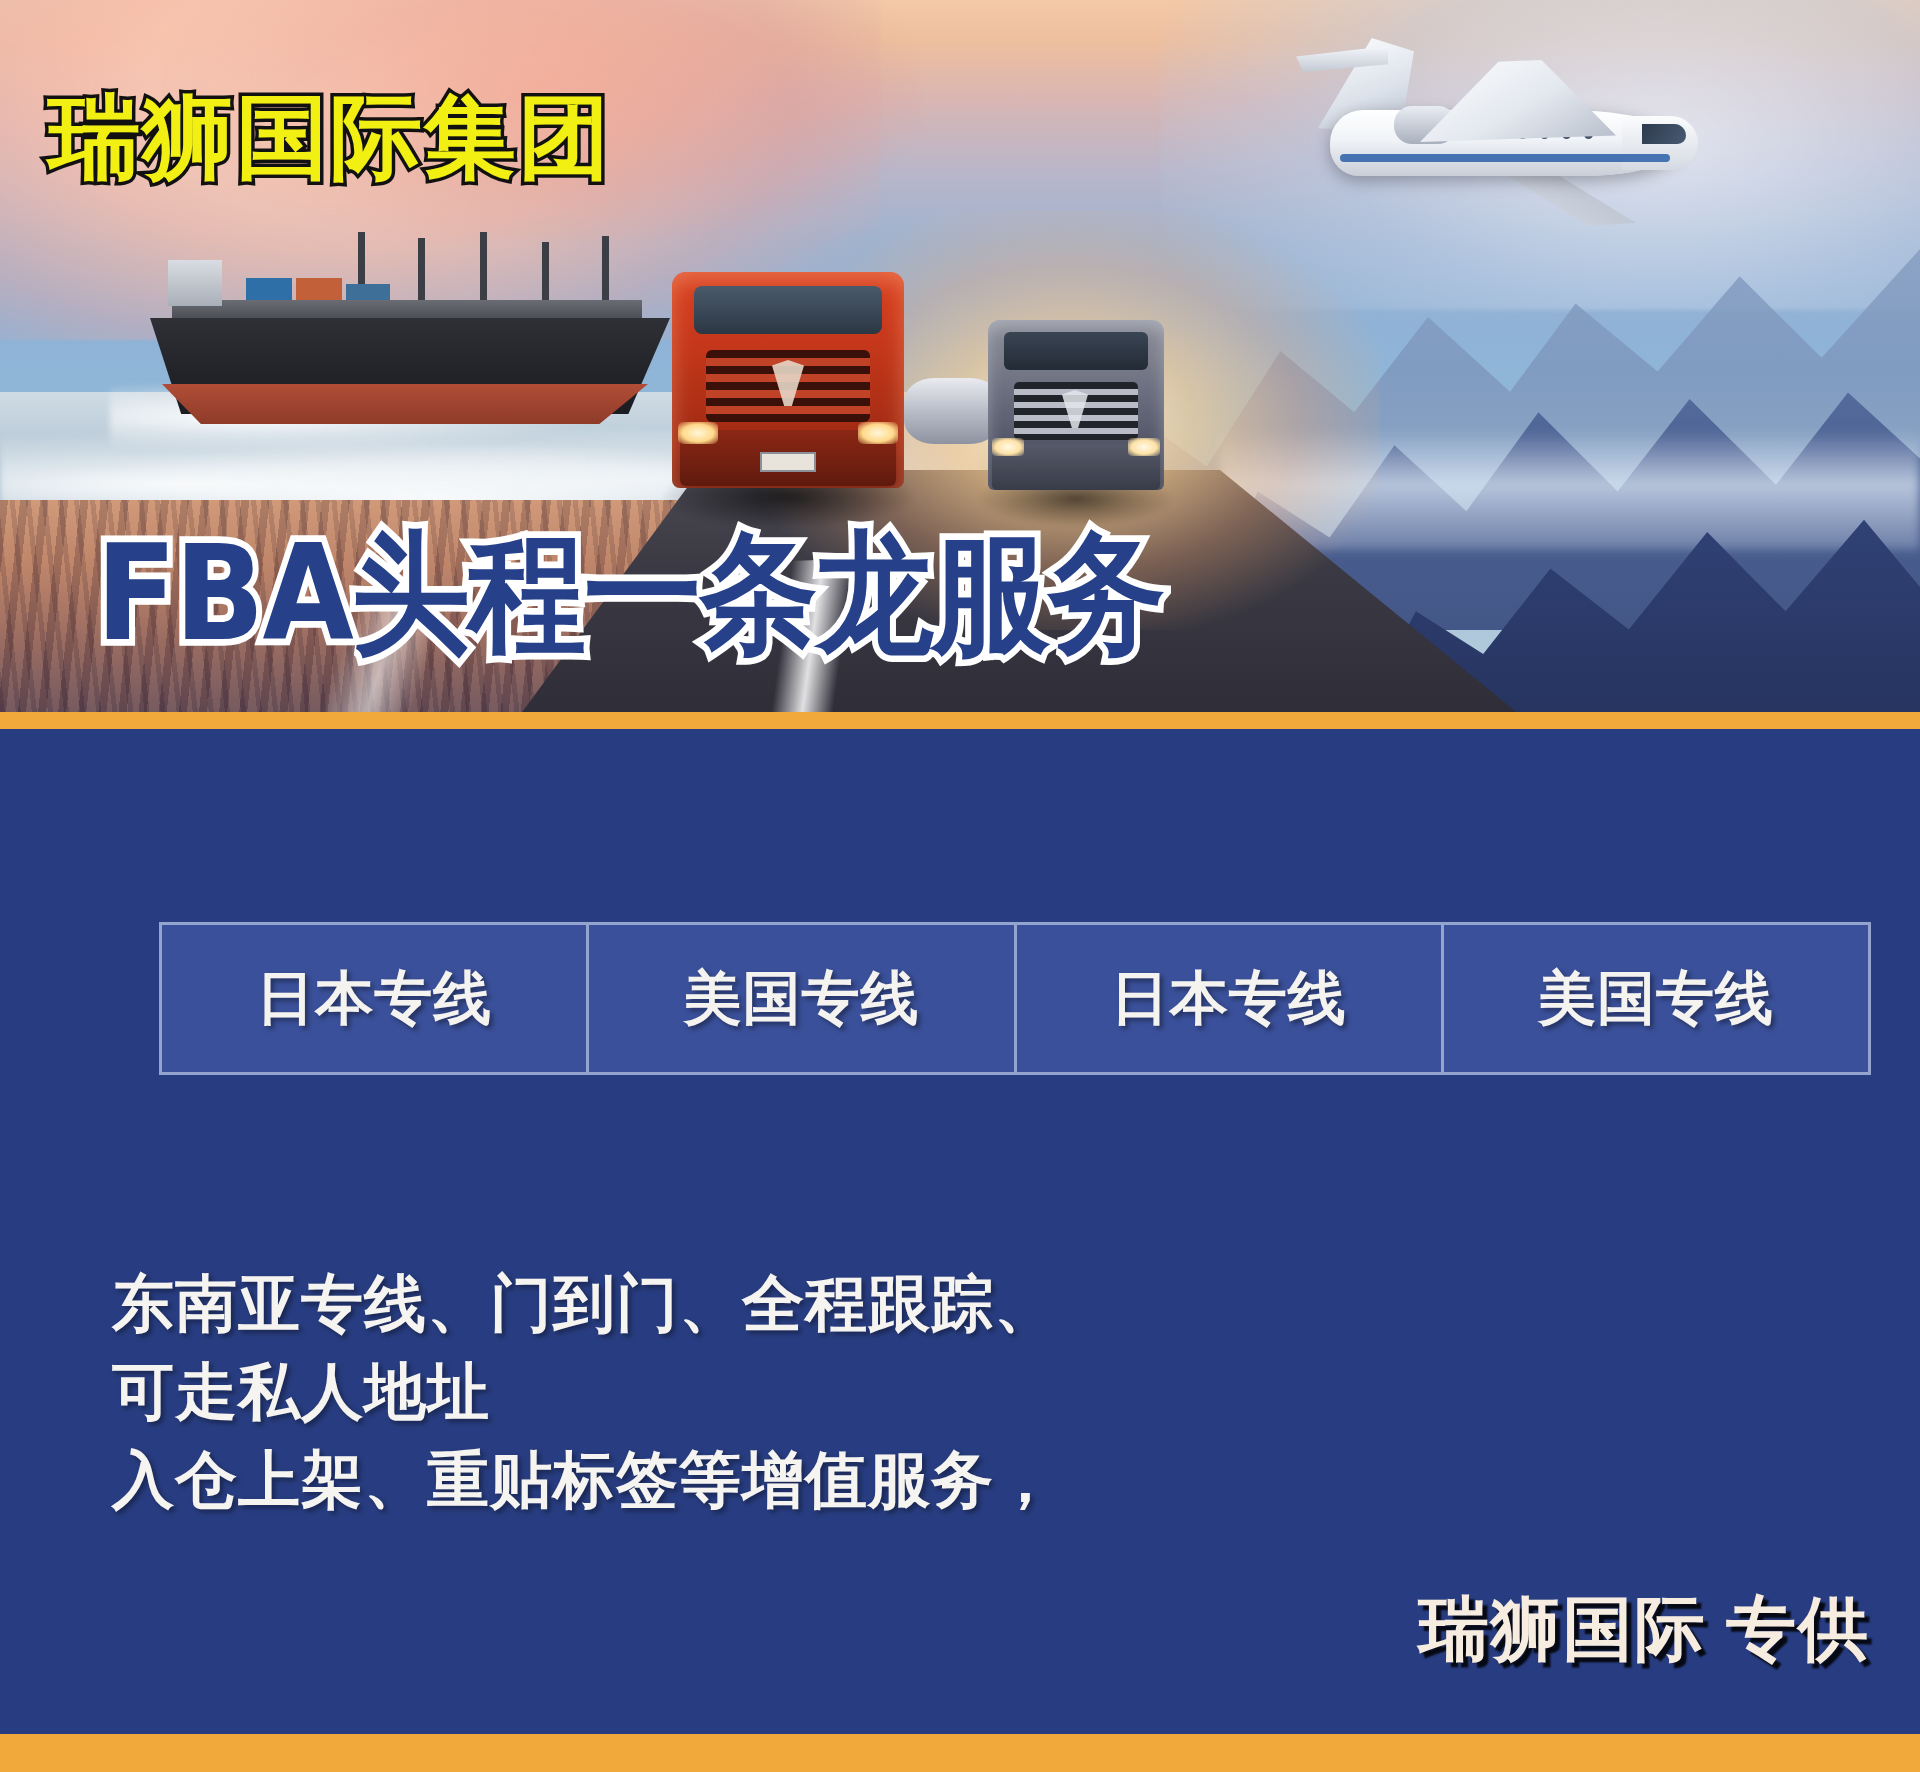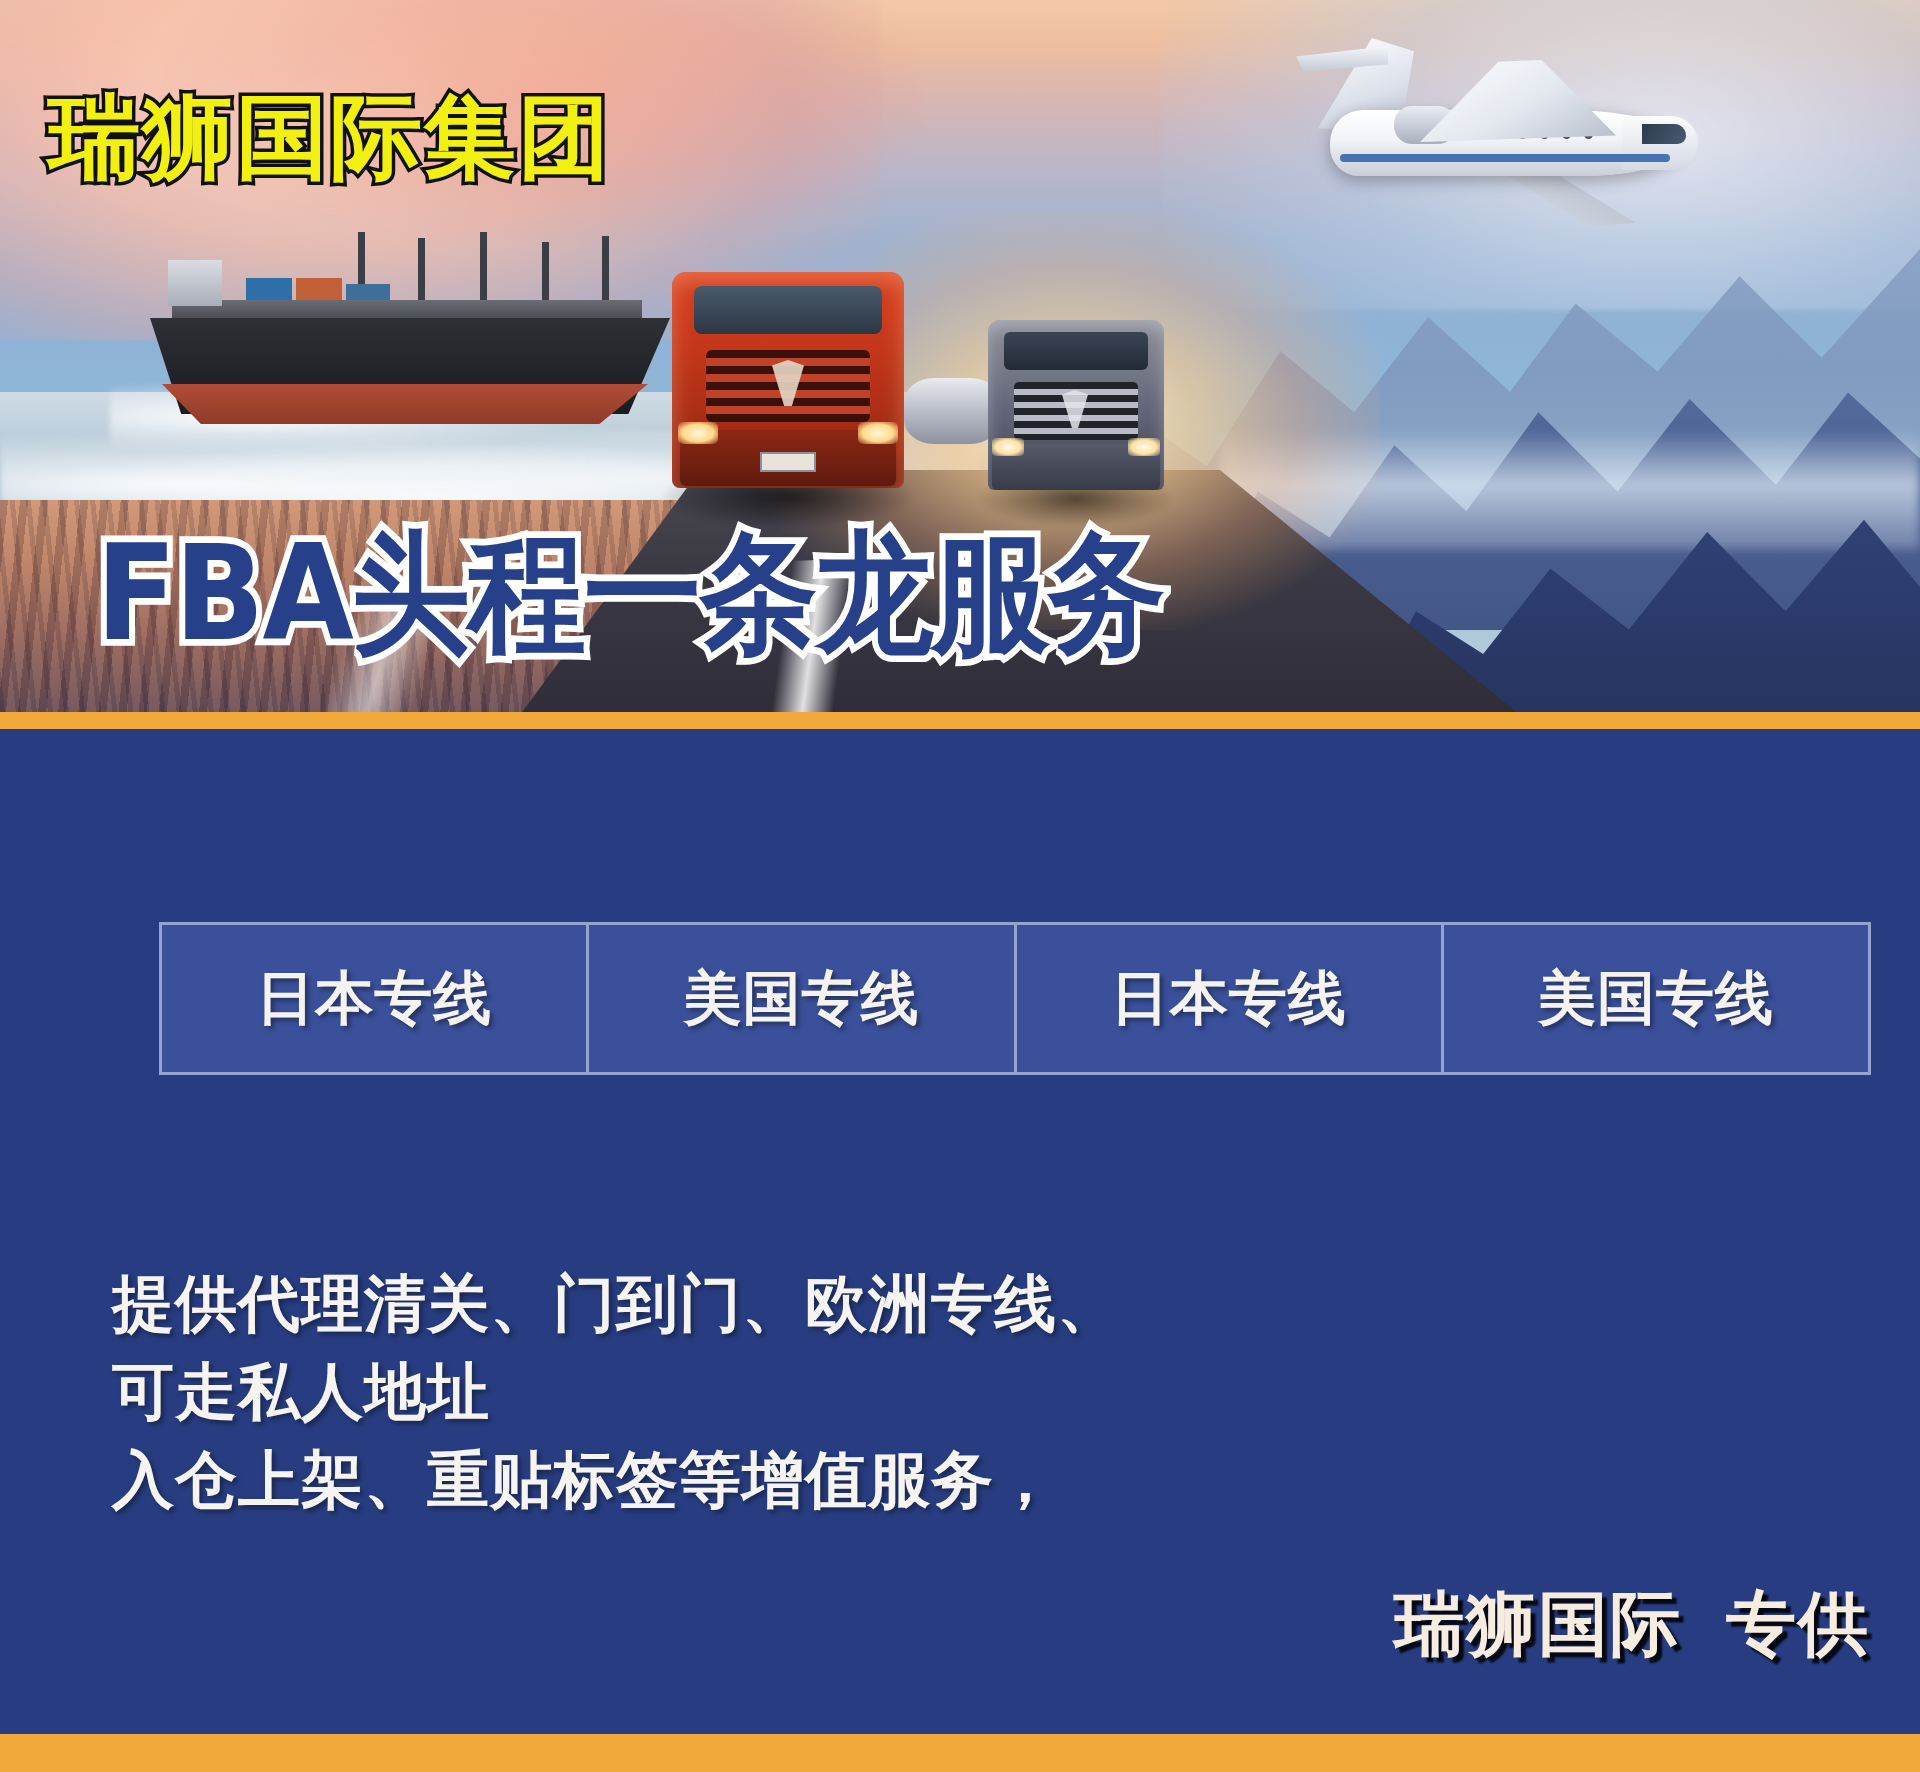--- a/index.html
+++ b/index.html
@@ -391,21 +391,21 @@
   .bodyText div{white-space:nowrap;}
 
   .footerBrand{
     position:absolute; right:50px; top:1595px;
     font-size:70px; line-height:1;
     font-weight:bold;
     color:#f6ece0;
     letter-spacing:2px;
     white-space:nowrap;
     text-shadow:5px 5px 2px rgba(0,0,0,.85);
-    font-family:Liberation Mono, monospace;
+    font-family:Liberation Serif, serif;
   }
 </style>
 </head>
 <body>
 
 <div id="poster">
 
   <div class="hero">
     <div class="sky"></div>
     <div class="cloudL"></div>
@@ -503,21 +503,21 @@
       <tr>
         <td>日本专线</td>
         <td>美国专线</td>
         <td>日本专线</td>
         <td>美国专线</td>
       </tr>
     </tbody>
   </table>
 
   <div class="bodyText">
-    <div>提供代理清关、门到门、欧洲专线、</div>
+    <div>东南亚专线、门到门、全程跟踪、</div>
     <div>可走私人地址</div>
     <div>入仓上架、重贴标签等增值服务，</div>
   </div>
 
   <div class="footerBrand">瑞狮国际 专供</div>
 
   <div class="divBottomOrange"></div>
 
 </div>
 

